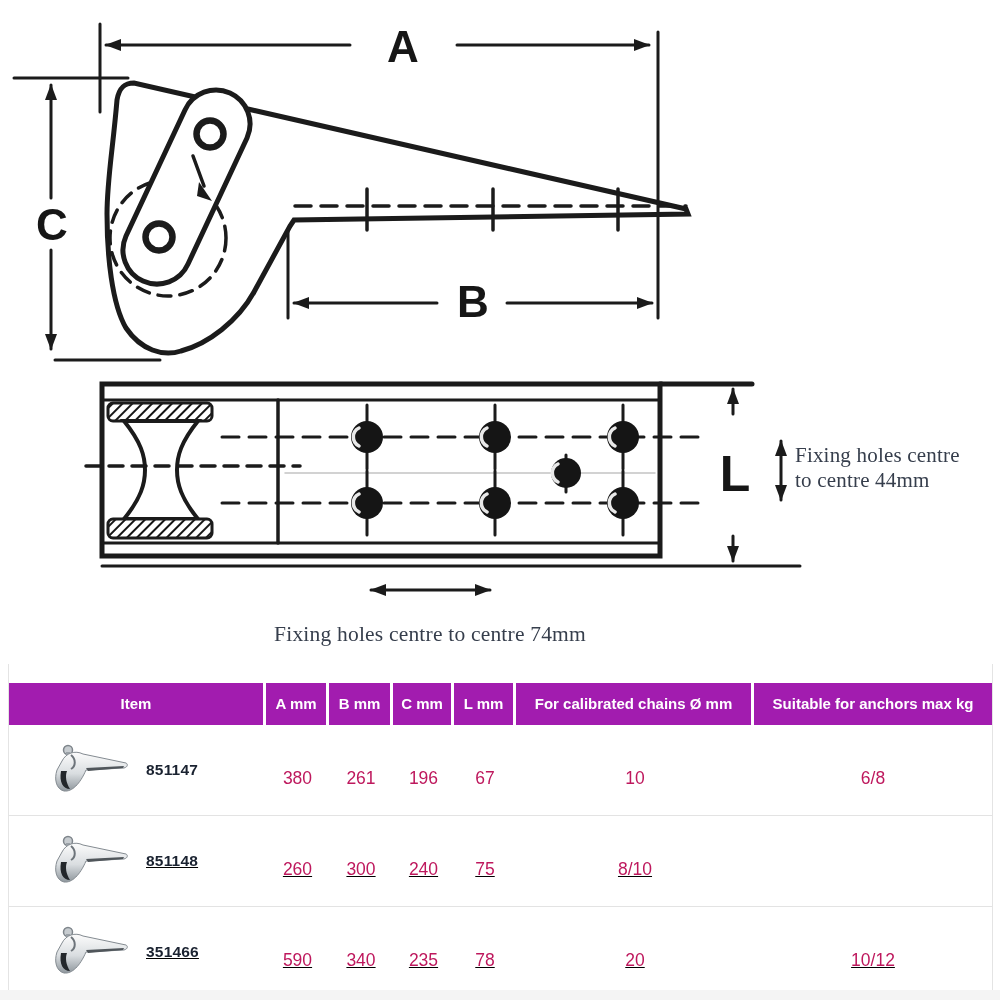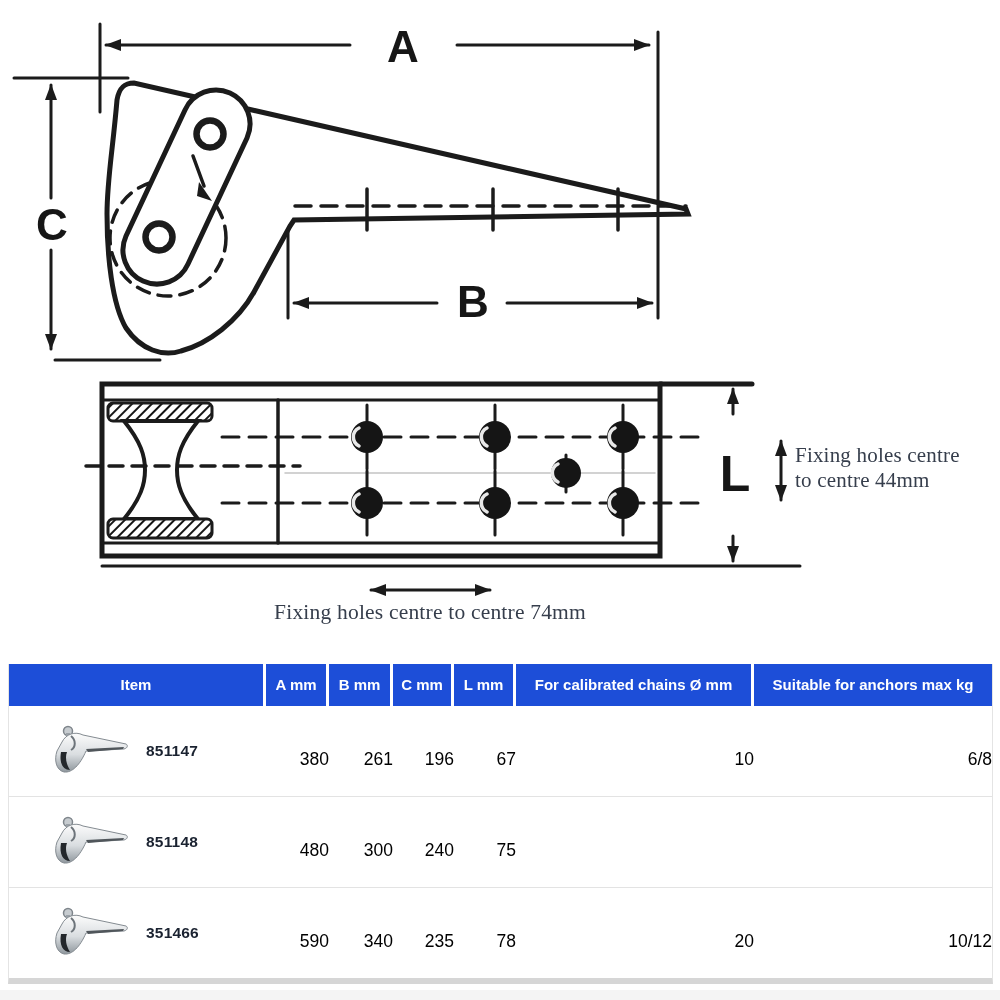--- a/index.html
+++ b/index.html
@@ -2,34 +2,34 @@
 <html><head>
 <meta charset="utf-8">
 <style>
   html,body{margin:0;padding:0;background:#ffffff;}
   .stage{position:relative;width:1000px;height:1000px;background:#fff;overflow:hidden;
          font-family:"Liberation Sans",sans-serif;}
   .drawing{position:absolute;left:0;top:0;}
   .note{position:absolute;color:#39414f;font-weight:bold;font-family:Liberation Serif, serif;}
   .note-44{left:795px;top:443px;font-size:21px;line-height:25px;font-weight:normal;
            color:#363e4c;letter-spacing:0.2px;}
-  .note-74{left:240px;top:600px;width:380px;text-align:center;font-size:21.5px;
+  .note-74{left:240px;top:622px;width:380px;text-align:center;font-size:21.5px;
            font-weight:normal;color:#363e4c;letter-spacing:0.2px;}
   .spec-table{position:absolute;left:8px;top:664px;width:983px;background:#fff;
               border-left:1px solid #e4e4e4;border-right:1px solid #e4e4e4;
               border-bottom:6px solid #d6d6d6;}
   .thead,.trow{display:grid;grid-template-columns:257px 63px 64px 61px 62px 238px 238px;}
-  .thead{height:42px;background:#1d4ed8;}
+  .thead{height:42px;background:#a21caf;margin-top:19px;}
   .th{display:flex;align-items:center;justify-content:center;color:#ffffff;
       font-size:15px;font-weight:bold;border-right:3px solid #fff;text-align:center;
       line-height:16px;padding:0 4px;box-sizing:border-box;}
   .th:last-child{border-right:none;}
   .trow{height:90px;align-items:center;}
-  .trow + .trow{border-top:1px solid #e3e3e3;}
-  .td{ text-align:right;font-size:17.5px;color:#000000;margin-top:17px;}
+  .trow + .trow{border-top:1px solid #e3e3e3;text-decoration:underline;}
+  .td{ text-align:center;font-size:17.5px;color:#be185d;margin-top:17px;}
   .item-cell{display:flex;align-items:center;padding-left:40px;gap:12px;box-sizing:border-box;}
   .item-num{font-size:15.5px;font-weight:bold;color:#1a2230;letter-spacing:0.2px;}
   .thumb{flex:0 0 auto;}
   .bottom-strip{position:absolute;left:0;top:990px;width:1000px;height:10px;background:#f4f4f4;}
 </style>
 </head>
 <body>
 
 <div class="stage">
 
@@ -205,24 +205,25 @@
         <svg class="thumb" width="85" height="58" viewBox="0 0 85 58">
           <circle cx="19" cy="9" r="4.5" fill="#c7ccd0" stroke="#7e858b" stroke-width="1.5"></circle>
           <rect x="17" y="11" width="4" height="8" fill="#9aa1a7"></rect>
           <path d="M13,20 C17,12 26,9 34,13 L77,22 C79,23 79,26 75,27 L37,29 C31,43 23,51 15,50 C7,48 5,38 8,29 Z" fill="url(#chrome)" stroke="#848b91" stroke-width="1"></path>
           <path d="M12,30 C10,41 14,48 21,48 C17,42 16,35 18,30 Z" fill="#23272b"></path>
           <path d="M37,27 L75,25 L74,27 L39,30 Z" fill="#50565b"></path>
           <path d="M22,14 C27,18 27,25 22,28" fill="none" stroke="#6d747a" stroke-width="2"></path>
         </svg>
         <span class="item-num">851148</span>
       </div>
-      <div class="td">480</div>
+      <div class="td">260</div>
       <div class="td">300</div>
       <div class="td">240</div>
       <div class="td">75</div>
+      <div class="td">8/10</div>
     </div>
 
     <div class="trow">
       <div class="item-cell">
         <svg class="thumb" width="85" height="58" viewBox="0 0 85 58">
           <circle cx="19" cy="9" r="4.5" fill="#c7ccd0" stroke="#7e858b" stroke-width="1.5"></circle>
           <rect x="17" y="11" width="4" height="8" fill="#9aa1a7"></rect>
           <path d="M13,20 C17,12 26,9 34,13 L77,22 C79,23 79,26 75,27 L37,29 C31,43 23,51 15,50 C7,48 5,38 8,29 Z" fill="url(#chrome)" stroke="#848b91" stroke-width="1"></path>
           <path d="M12,30 C10,41 14,48 21,48 C17,42 16,35 18,30 Z" fill="#23272b"></path>
           <path d="M37,27 L75,25 L74,27 L39,30 Z" fill="#50565b"></path>

